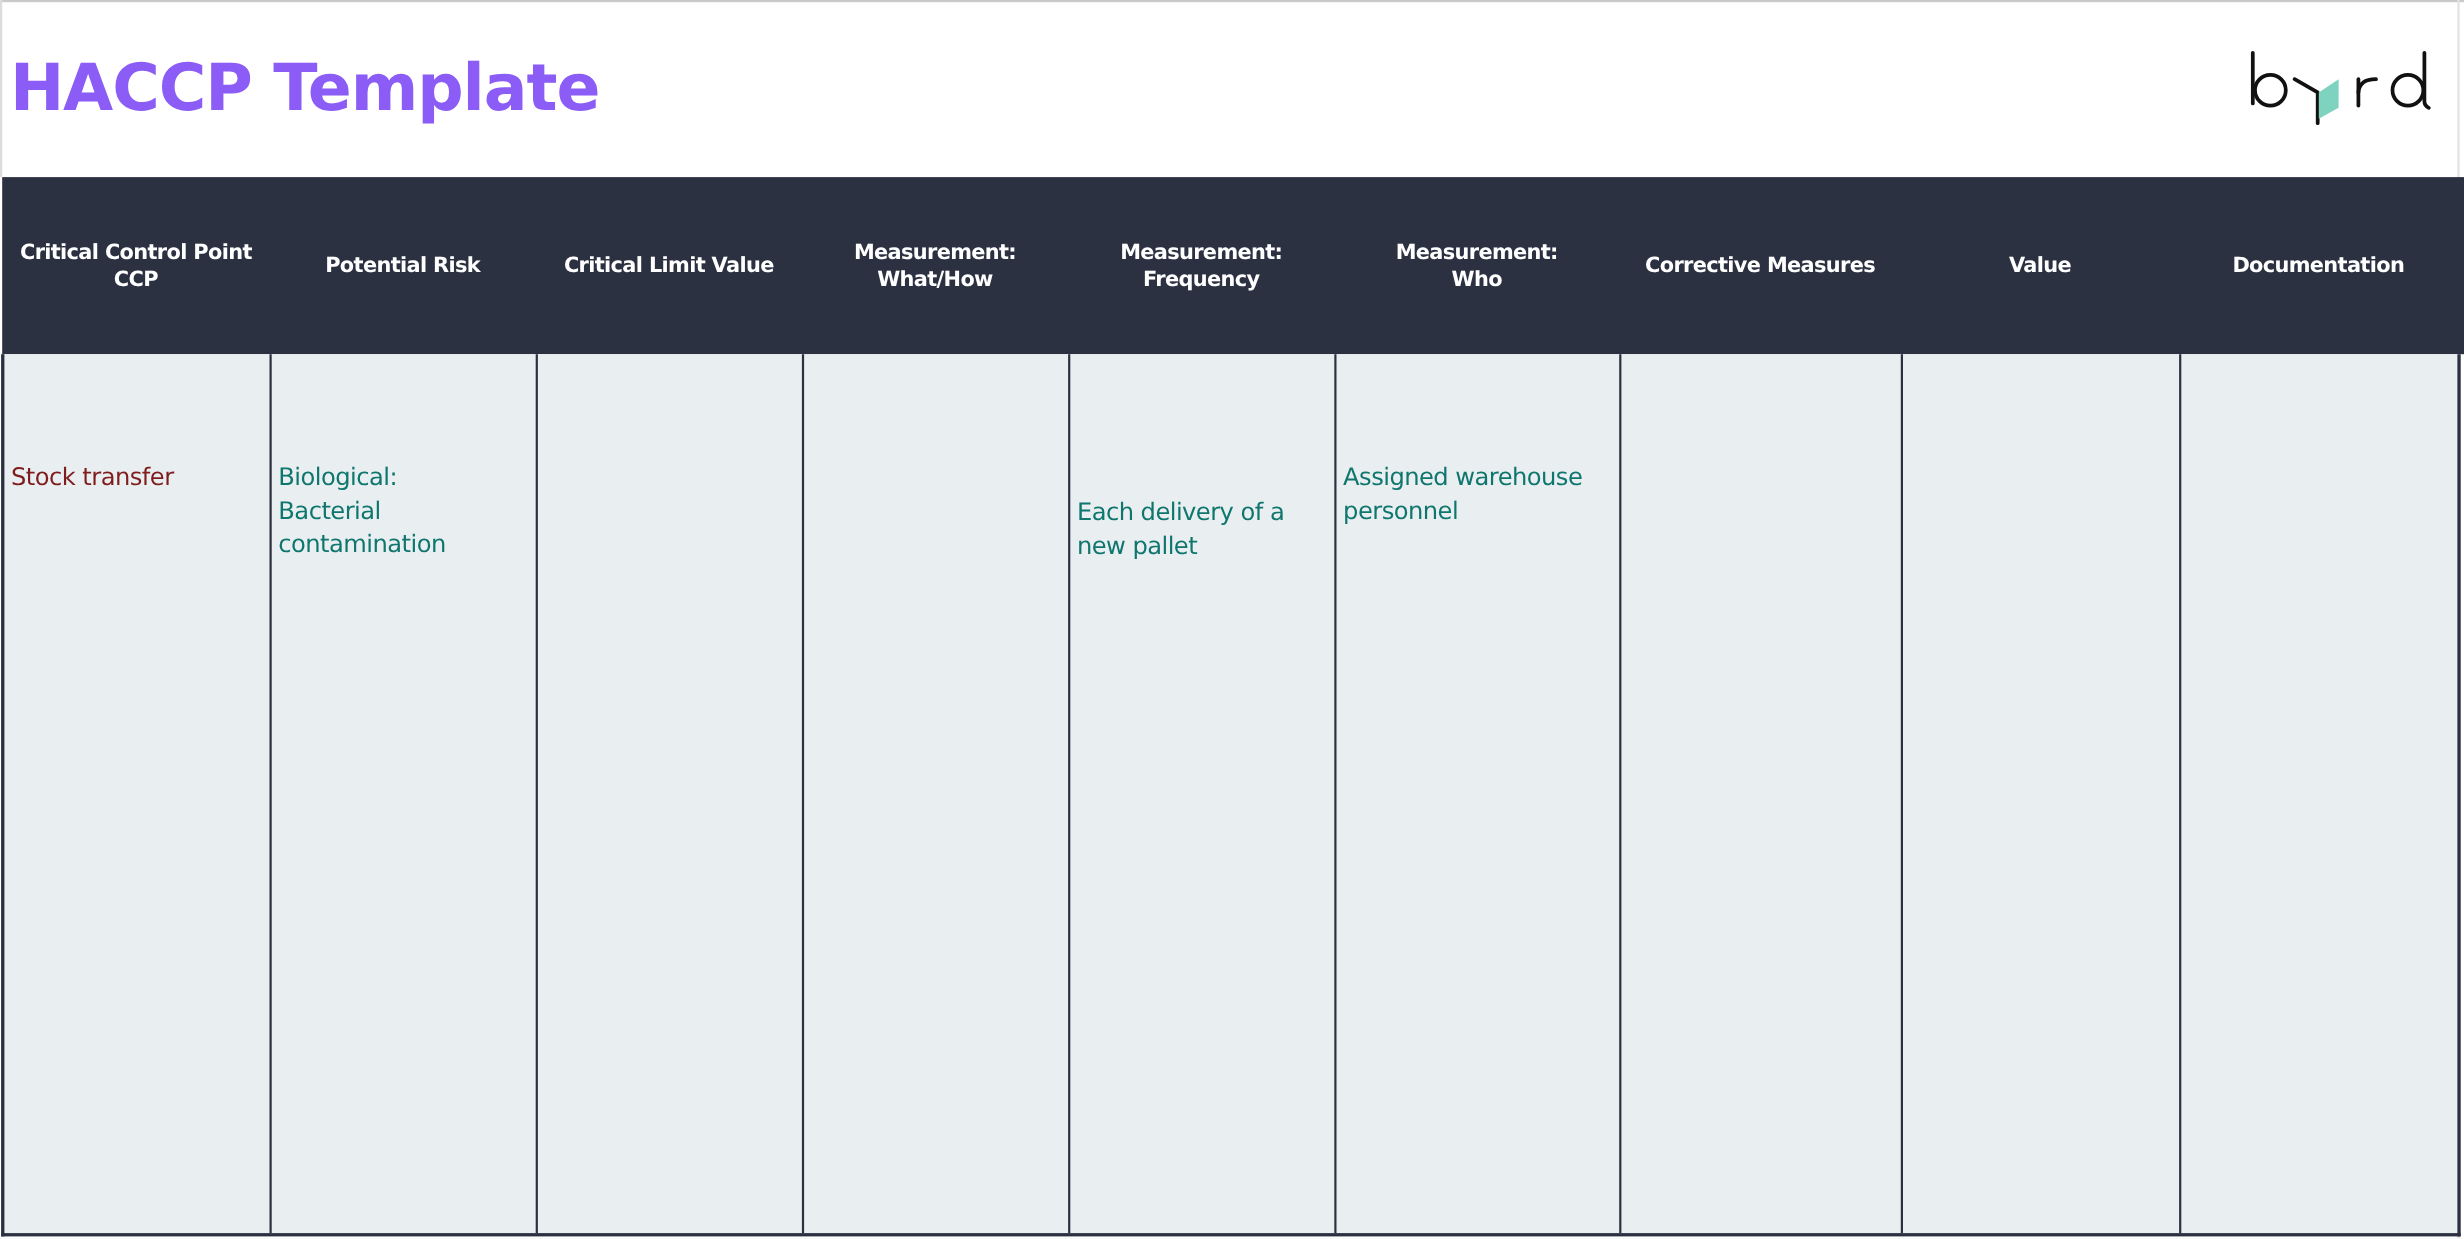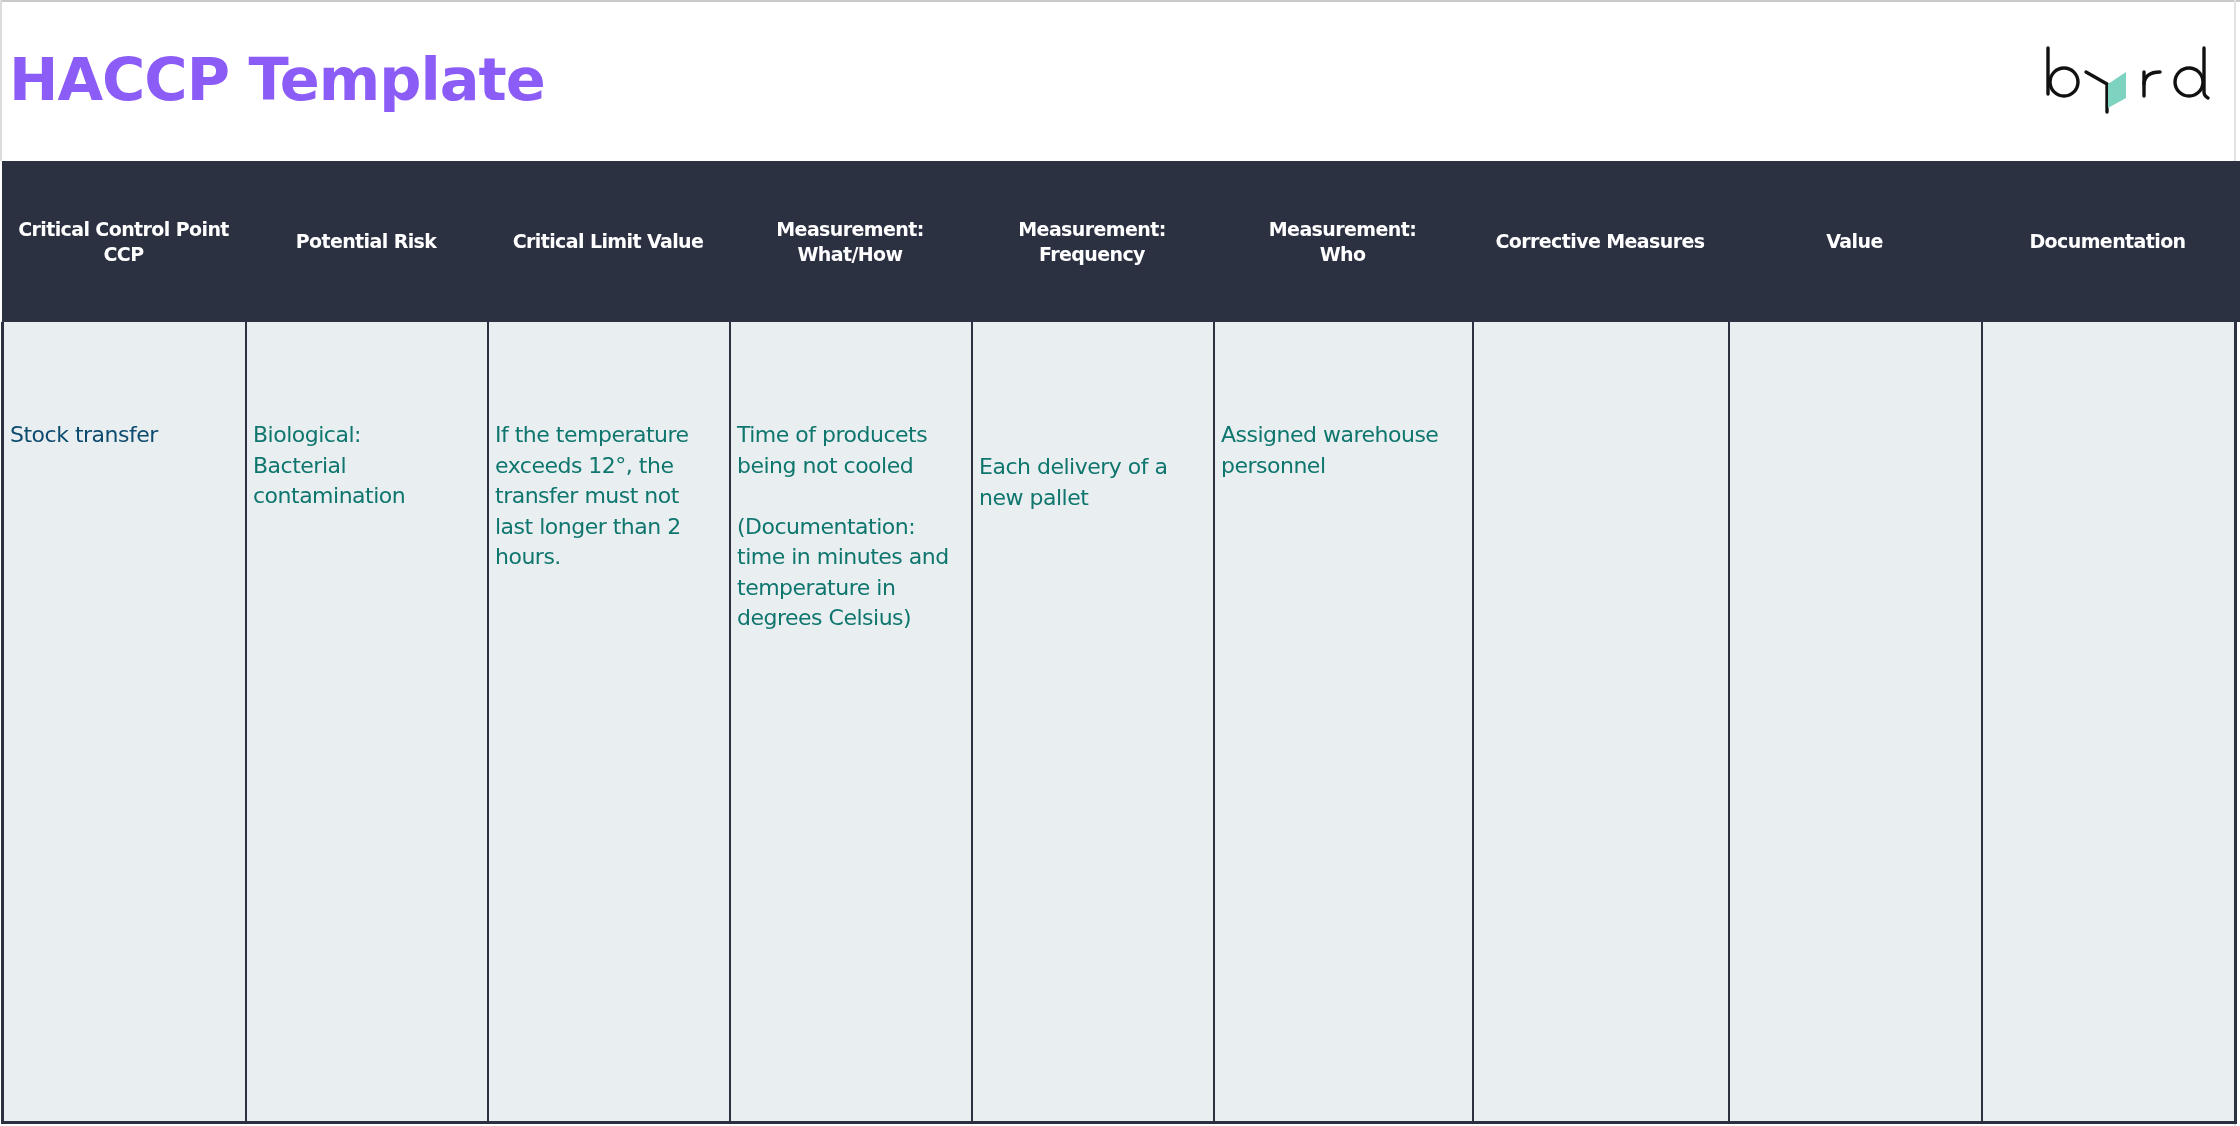--- a/index.html
+++ b/index.html
@@ -40,21 +40,21 @@
     color: #ffffff; font-weight: bold; font-size: 19px; line-height: 25px;
     font-family: "DejaVu Sans", sans-serif; letter-spacing: -0.6px;
     box-sizing: border-box; padding: 0 8px;
   }
   .td {
     position: absolute; top: 0; height: 799px; box-sizing: border-box;
     padding: 98px 6px 0 6px;
     font-family: "DejaVu Sans", sans-serif; font-size: 22px; line-height: 30.5px;
     color: #0f766e; white-space: pre-line; letter-spacing: -0.5px;
   }
-  .td.first { color: #0c4a6e; }
+  .td.first { color: #7f1d1d; }
   .vline { position: absolute; top: 0; width: 2px; height: 799px; background: #2c3142; }
 </style>
 </head>
 <body>
 
 <div class="frame-top"></div>
 <div class="frame-left"></div>
 <div class="frame-right"></div>
 
 <div class="title">HACCP Template</div>
@@ -113,33 +113,21 @@
       </div>
   </div>
 
   <div class="body-row" style="left:-1px;width:2230px;">
     <div class="td first" style="left:0;width:243px;">Stock transfer</div>
     <div class="vline" style="left:241px;"></div>
     <div class="td" style="left:243px;width:242px;">Biological:
 Bacterial
 contamination</div>
     <div class="vline" style="left:483px;"></div>
-    <div class="td" style="left:485px;width:242px;">If the temperature
-exceeds 12°, the
-transfer must not
-last longer than 2
-hours.</div>
     <div class="vline" style="left:725px;"></div>
-    <div class="td" style="left:727px;width:242px;">Time of producets
-being not cooled
-
-(Documentation:
-time in minutes and
-temperature in
-degrees Celsius)</div>
     <div class="vline" style="left:967px;"></div>
     <div class="td" style="left:969px;width:233px;margin-top:32px;">Each delivery of a
 new pallet</div>
     <div class="vline" style="left:1209px;"></div>
     <div class="td" style="left:1211px;width:259px;">Assigned warehouse
 personnel</div>
     <div class="vline" style="left:1468px;"></div>
     <div class="td" style="left:1470px;width:256px;"></div>
     <div class="vline" style="left:1724px;"></div>
     <div class="td" style="left:1726px;width:253px;"></div>

